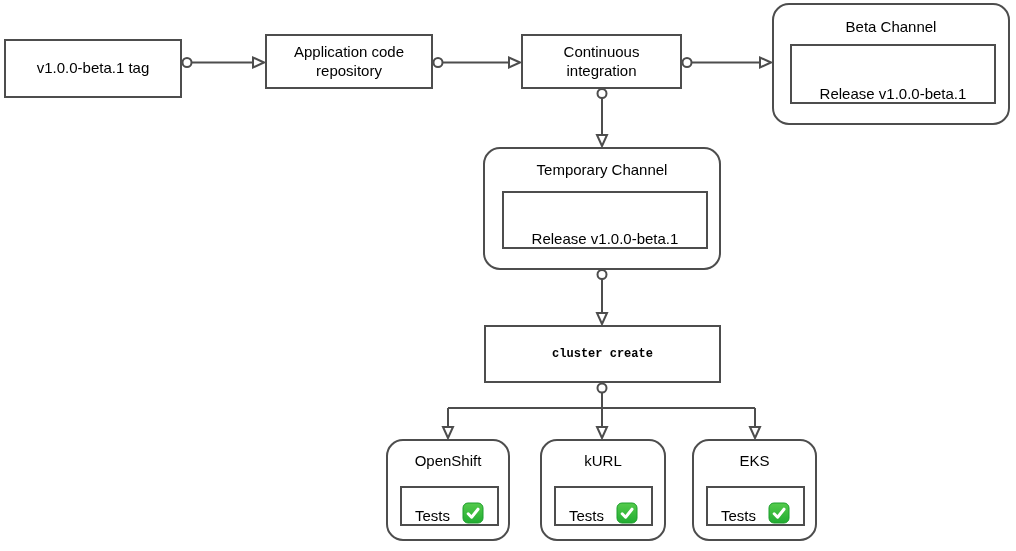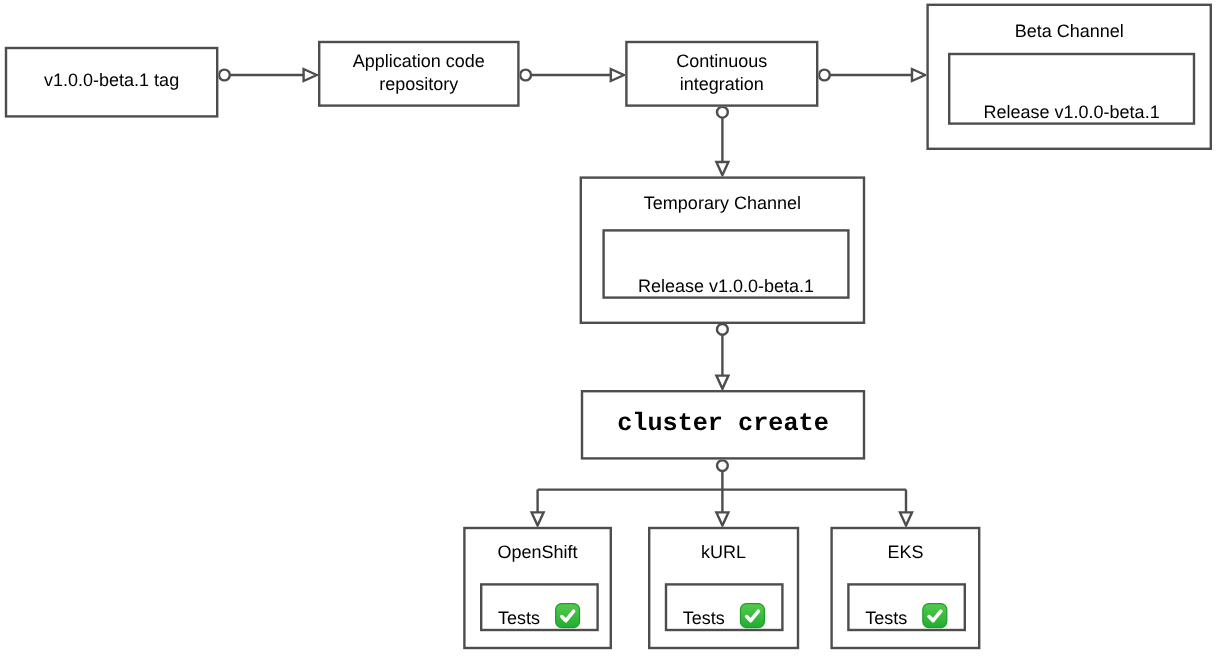--- a/index.html
+++ b/index.html
@@ -40,24 +40,24 @@
     text-align: center;
   }
   .lbl {
     font-size: 15px;
     line-height: 1.25;
     white-space: pre-line;
   }
   .mono .lbl {
     font-family: "Liberation Mono", "DejaVu Sans Mono", monospace;
     font-weight: bold;
-    font-size: 21px;
+    font-size: 12px;
     white-space: nowrap;
   }
-  .group { background: #ffffff; }
+  .group { background: #ffffff; border-radius: 17px; }
   .grp-title {
     position: absolute;
     left: 0; right: 0;
     text-align: center;
     font-size: 15px;
   }
   .inner {
     position: absolute;
     box-sizing: border-box;
     background: #ffffff;

